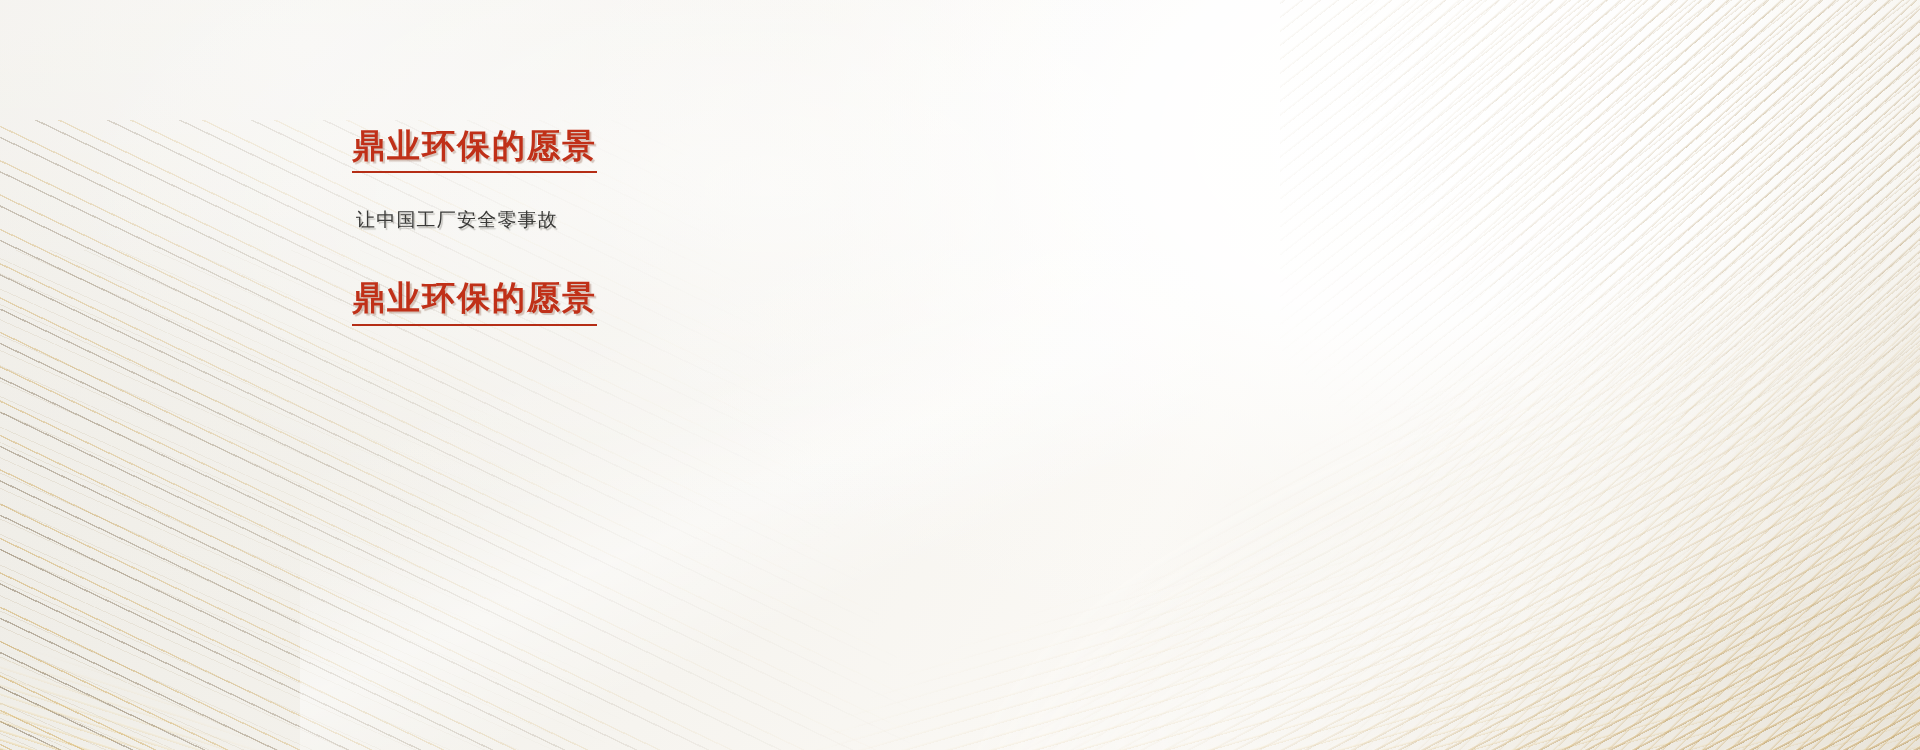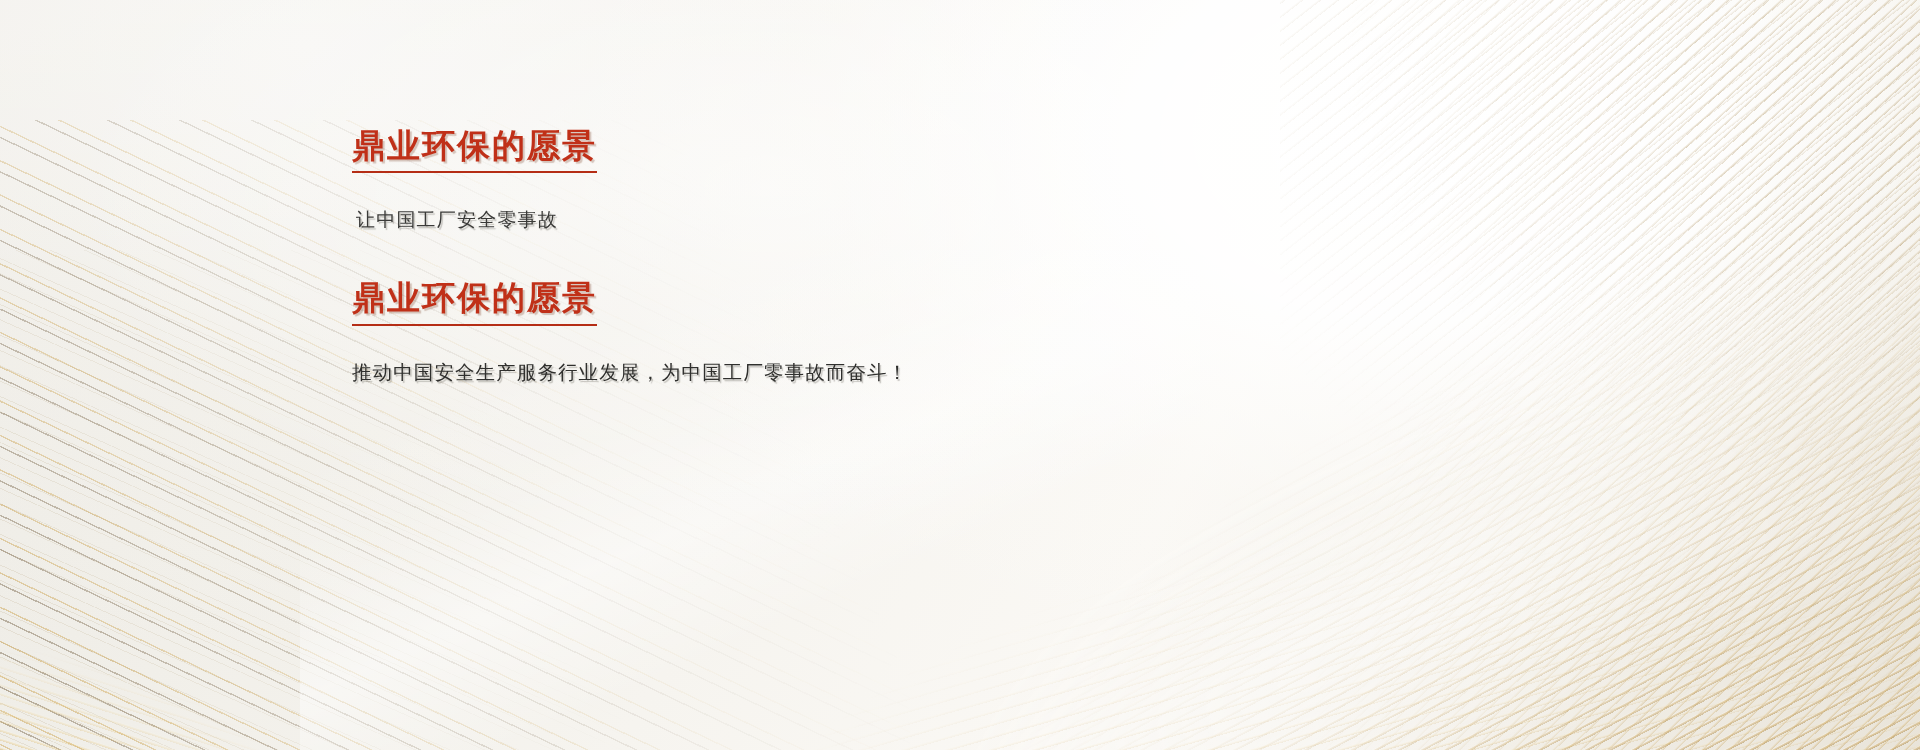--- a/index.html
+++ b/index.html
@@ -321,17 +321,16 @@
 
     <div class="subtitle">让中国工厂安全零事故</div>
 
     <div class="gap"></div>
 
     <div class="heading-wrap">
       <div class="heading">鼎业环保的愿景</div>
     </div>
 
     <div class="body-block">
-      <div class="body-line">推动中国安全生产服务行业发展，为中国工厂零事故而奋斗！</div>
     </div>
 
   </div>
 </div>
 
 </body></html>

